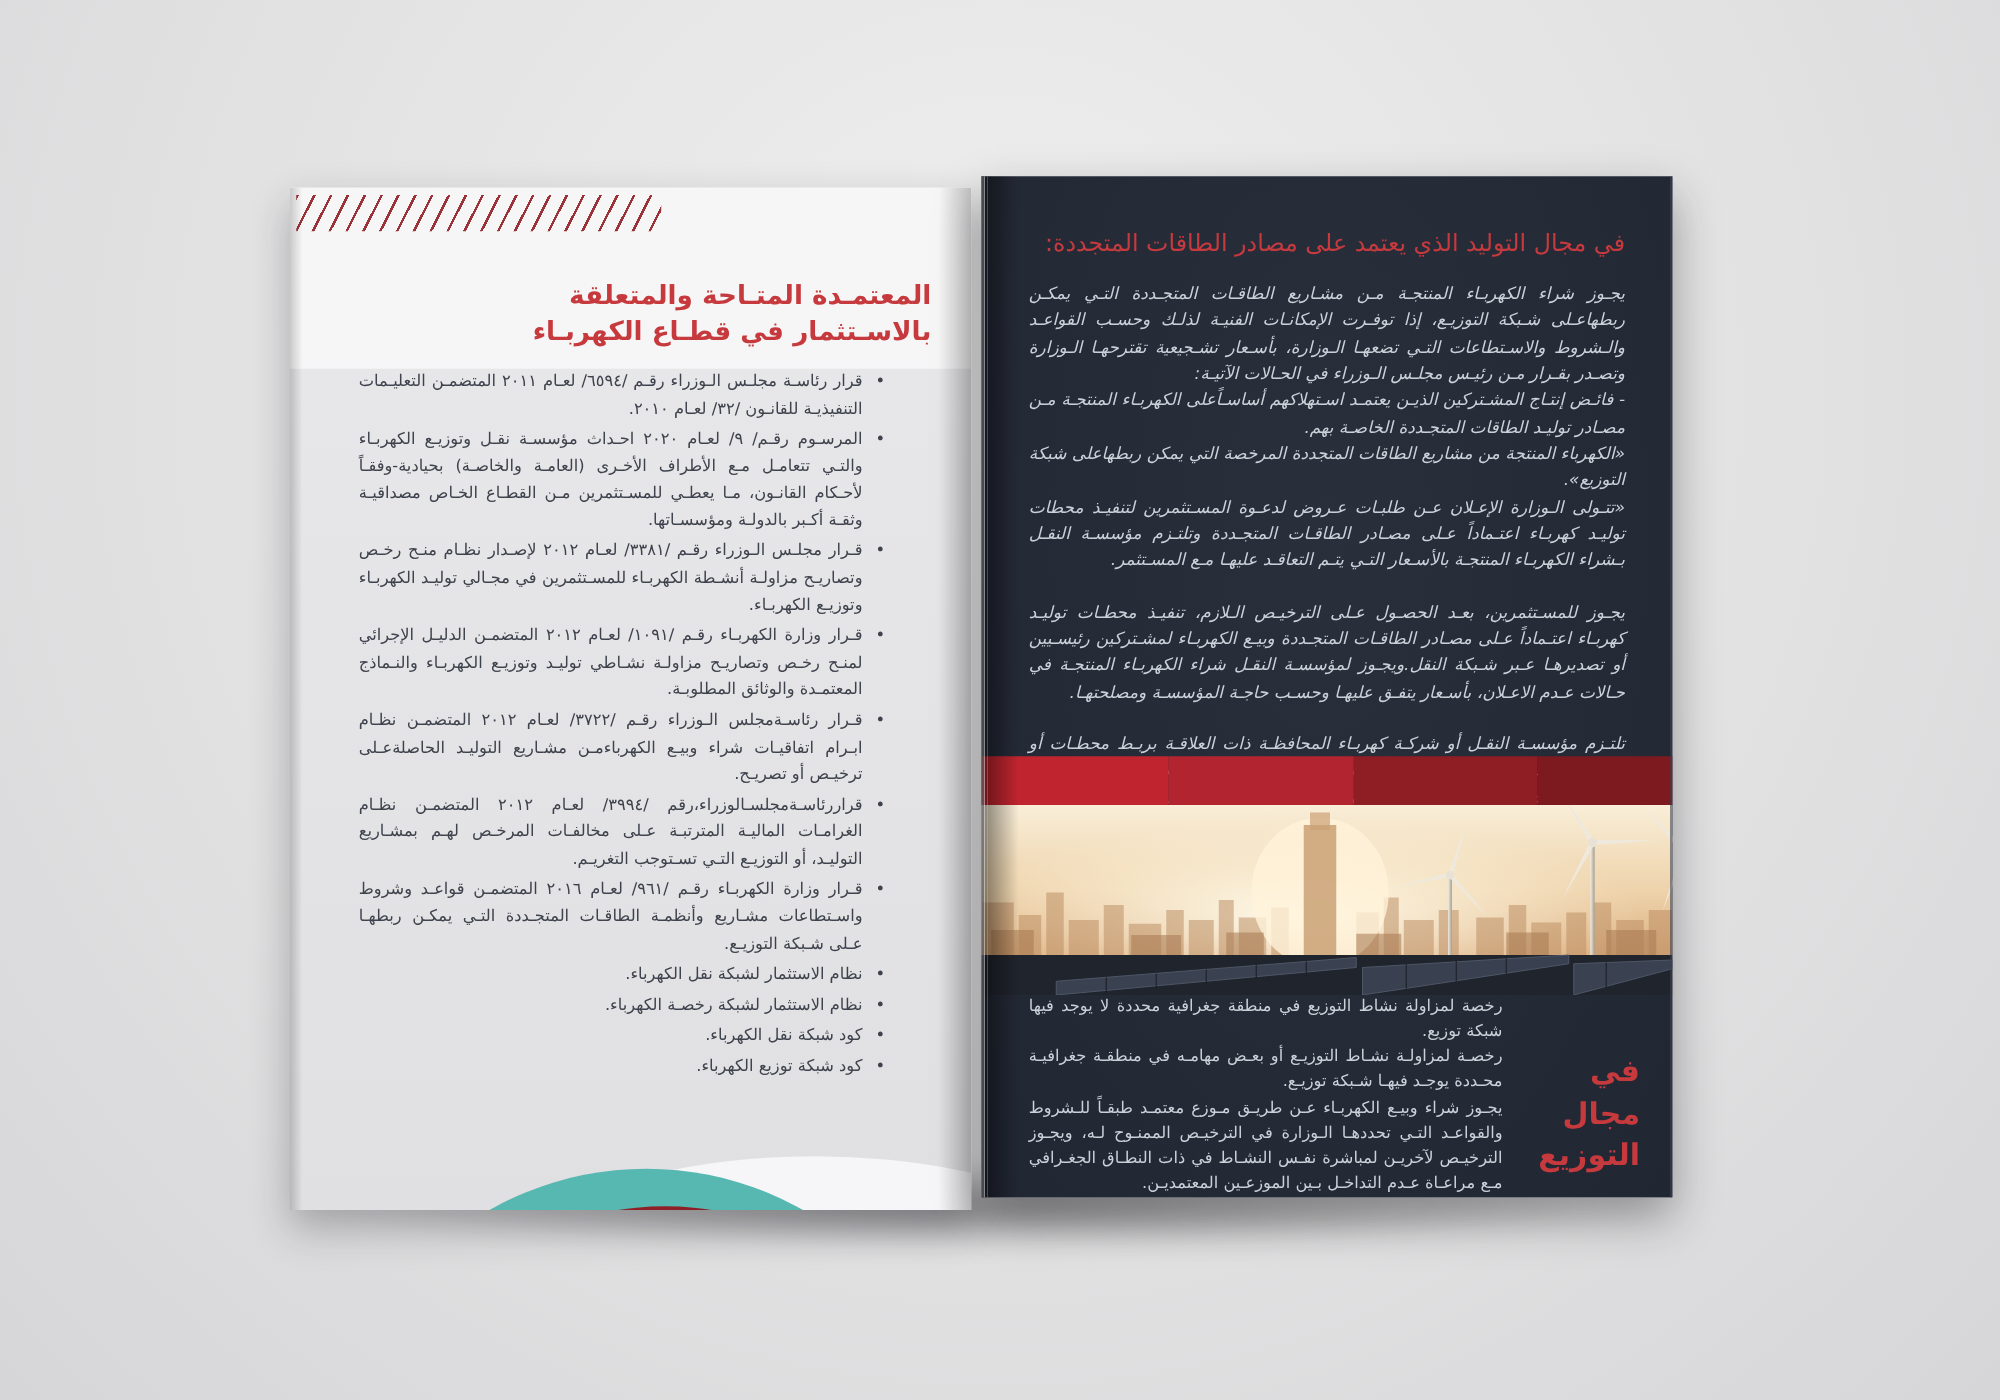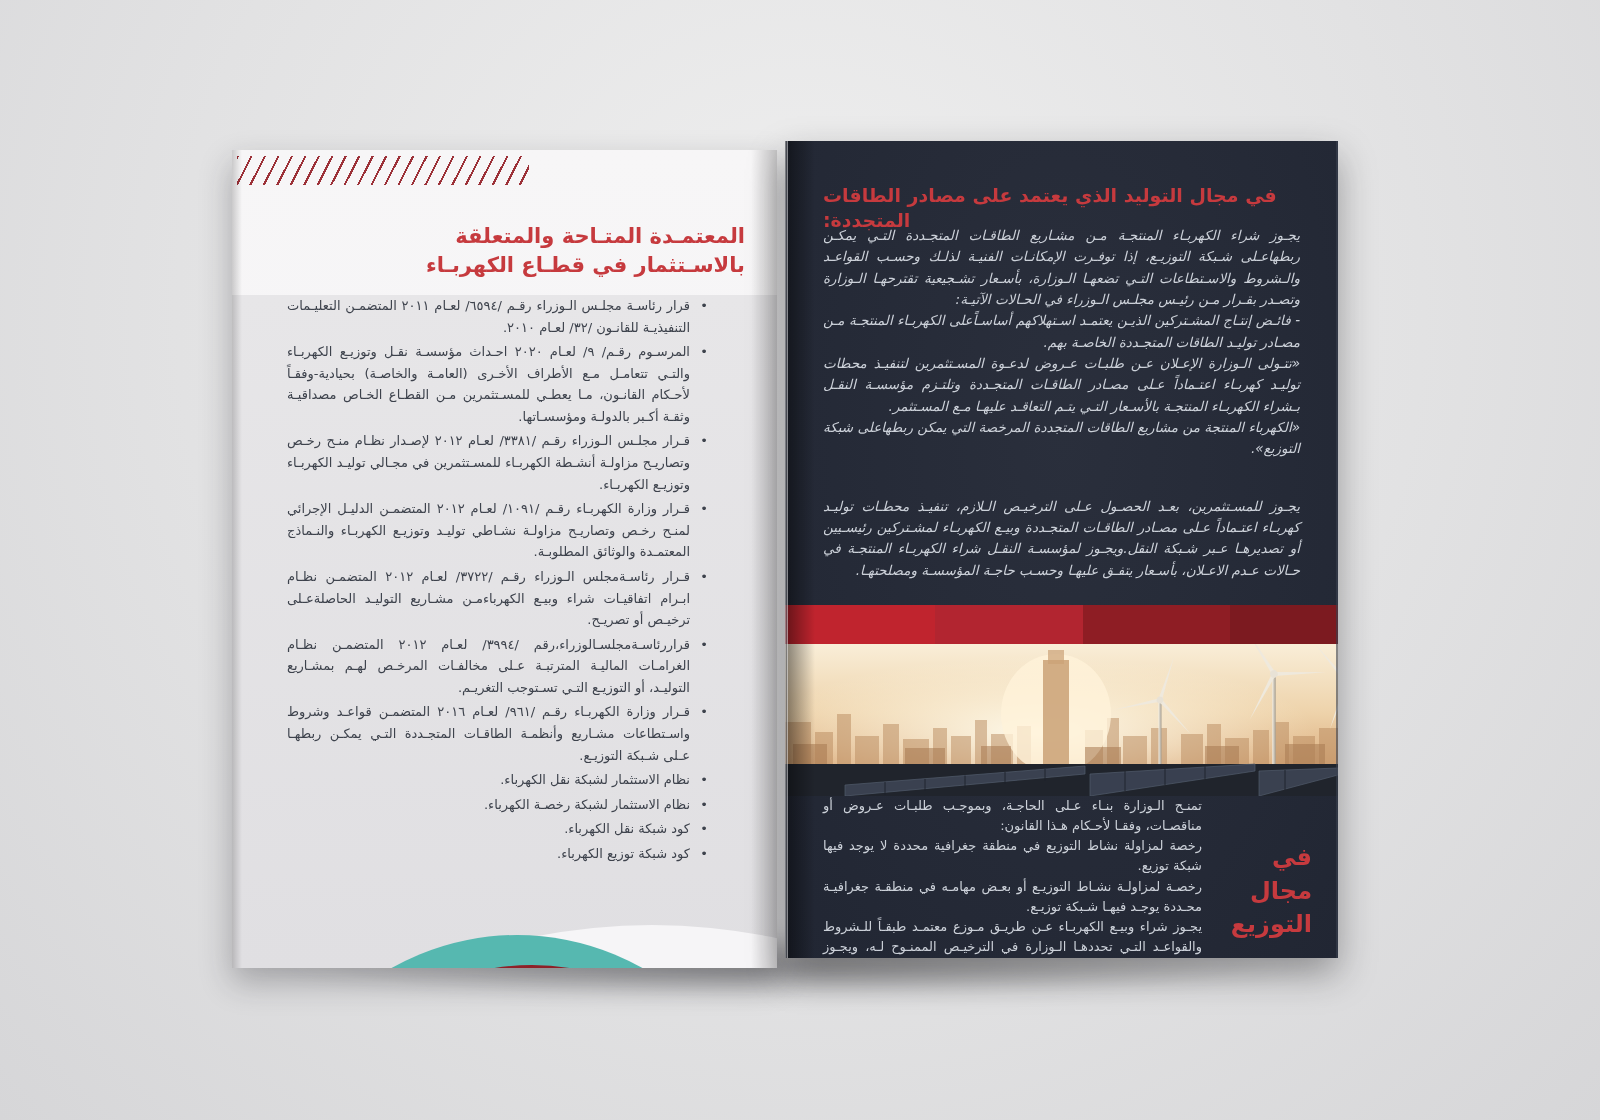--- a/index.html
+++ b/index.html
@@ -83,30 +83,30 @@
   .page-right .page-edges{
     position:absolute;left:0;top:0;bottom:0;width:5px;
     background:repeating-linear-gradient(90deg,#cfd0d3 0 1px,#71747c 1px 2px,#e8e8ea 2px 3px,rgba(0,0,0,0) 3px 5px);
     opacity:.55;
   }
   .page-right .edge-right-hl{
     position:absolute;right:0;top:0;bottom:0;width:2px;background:#3a4150;opacity:.6;
   }
   .rp-title{
     position:absolute;right:38px;left:38px;top:42px;
-    direction:rtl;text-align:left;color:var(--accent);
-    font-size:19px;font-weight:bold;line-height:1.3;
+    direction:rtl;text-align:right;color:var(--accent);
+    font-size:19px;font-weight:normal;line-height:1.3;
   }
   .rp-body{
     position:absolute;right:38px;left:38px;top:84px;
     direction:rtl;color:var(--ink-light);
     font-size:13.5px;line-height:1.58;text-align:justify;text-align-last:right;
   }
   .rp-body p{margin:0;font-style:italic;}
-  .rp-body p.gap{margin-top:36px;}
+  .rp-body p.gap{margin-top:20px;}
 
   .banner{position:absolute;left:0;right:0;top:464px;height:39px;display:flex;}
   .banner div{height:100%;}
   .b1{width:150px;background:#c0242e;}
   .b2{width:148px;background:#b22530;}
   .b3{width:147px;background:#8e1d24;}
   .b4{flex:1;background:#7c1a20;}
 
   .photo-strip{position:absolute;left:0;right:0;top:503px;height:152px;}
   .photo-strip svg{display:block;width:100%;height:100%;}
@@ -165,22 +165,22 @@
     <div class="edge-left"></div>
     <div class="edge-right"></div>
   </div>
 
   <div class="page-right">
     <div class="rp-title">في مجال التوليد الذي يعتمد على مصادر الطاقات المتجددة:</div>
 
     <div class="rp-body">
       <p>يجـوز شراء الكهربـاء المنتجـة مـن مشـاريع الطاقـات المتجـددة التـي يمكـن ربطهاعـلى شـبكة التوزيـع، إذا توفـرت الإمكانـات الفنيـة لذلـك وحسـب القواعـد والـشروط والاسـتطاعات التـي تضعهـا الـوزارة، بأسـعار تشـجيعية تقترحهـا الـوزارة وتصـدر بقـرار مـن رئيـس مجلـس الـوزراء في الحـالات الآتيـة:</p>
       <p>- فائـض إنتـاج المشـتركين الذيـن يعتمـد اسـتهلاكهم أساسـاًعلى الكهربـاء المنتجـة مـن مصـادر توليـد الطاقات المتجـددة الخاصـة بهم.</p>
+      <p>«الكهرباء المنتجة من مشاريع الطاقات المتجددة المرخصة التي يمكن ربطهاعلى شبكة التوزيع».</p>
       <p>«تتـولى الـوزارة الإعـلان عـن طلبـات عـروض لدعـوة المسـتثمرين لتنفيـذ محطات توليـد كهربـاء اعتـماداً عـلى مصـادر الطاقـات المتجـددة وتلتـزم مؤسسـة النقـل بـشراء الكهربـاء المنتجـة بالأسـعار التـي يتـم التعاقـد عليهـا مـع المسـتثمر.</p>
-      <p>«الكهرباء المنتجة من مشاريع الطاقات المتجددة المرخصة التي يمكن ربطهاعلى شبكة التوزيع».</p>
       <p class="gap">يجـوز للمسـتثمرين، بعـد الحصـول عـلى الترخيـص الـلازم، تنفيـذ محطـات توليـد كهربـاء اعتـماداً عـلى مصـادر الطاقـات المتجـددة وبيـع الكهربـاء لمشـتركين رئيسـيين أو تصديرهـا عـبر شـبكة النقل.ويجـوز لمؤسسـة النقـل شراء الكهربـاء المنتجـة في حـالات عـدم الاعـلان، بأسـعار يتفـق عليهـا وحسـب حاجـة المؤسسـة ومصلحتهـا.</p>
       <p class="gap">تلتـزم مؤسسـة النقـل أو شركـة كهربـاء المحافظـة ذات العلاقـة بربـط محطـات أو أنظمـة توليـد الكهربـاء مـن الطاقـات المتجـددة بشـبكتها (تبعـاً لاسـتطاعة المحطـة أو نظـام التوليـد)، عـلى أن يقـوم المرخـص لـه بتنفيـذ متطلبـات الربـط وتحمـل النفقـات والتكاليـف المترتبـة عـلى ذلـك.</p>
     </div>
 
     <div class="banner">
       <div class="b1"></div>
       <div class="b2"></div>
       <div class="b3"></div>
       <div class="b4"></div>
     </div>
@@ -288,21 +288,20 @@
         </g>
       </svg>
     </div>
 
     <div class="dist-heading">
       <div>في مجال</div>
       <div>التوزيع</div>
     </div>
 
     <div class="dist-body">
-      <p>تمنـح الـوزارة بنـاء عـلى الحاجـة، وبموجـب طلبـات عـروض أو مناقصـات، وفقـا لأحـكام هـذا القانون:</p>
       <p>رخصة لمزاولة نشاط التوزيع في منطقة جغرافية محددة لا يوجد فيها شبكة توزيع.</p>
       <p>رخصـة لمزاولـة نشـاط التوزيـع أو بعـض مهامـه في منطقـة جغرافيـة محـددة يوجـد فيهـا شـبكة توزيـع.</p>
       <p>يجـوز شراء وبيـع الكهربـاء عـن طريـق مـوزع معتمـد طبقـاً للـشروط والقواعـد التـي تحددهـا الـوزارة في الترخيـص الممنـوح لـه، ويجـوز الترخيـص لآخريـن لمباشرة نفـس النشـاط في ذات النطـاق الجغـرافي مـع مراعـاة عـدم التداخـل بـين الموزعـين المعتمديـن.</p>
     </div>
 
     <div class="gutter"></div>
     <div class="page-edges"></div>
     <div class="edge-right-hl"></div>
   </div>
 </div>

